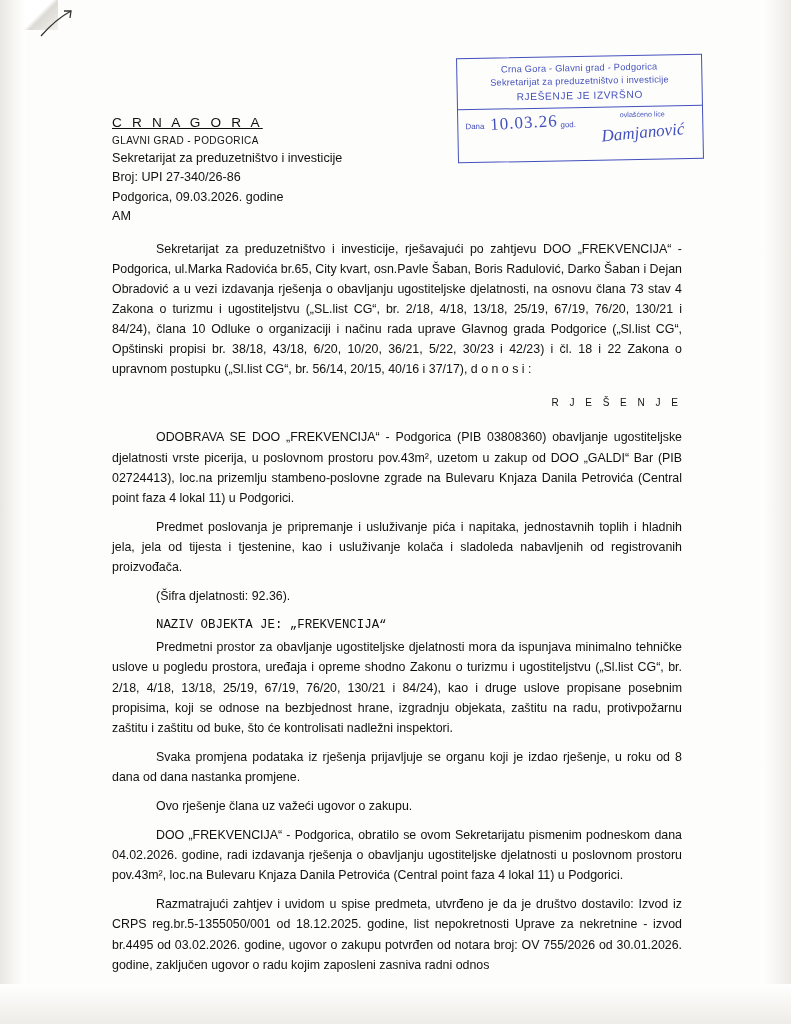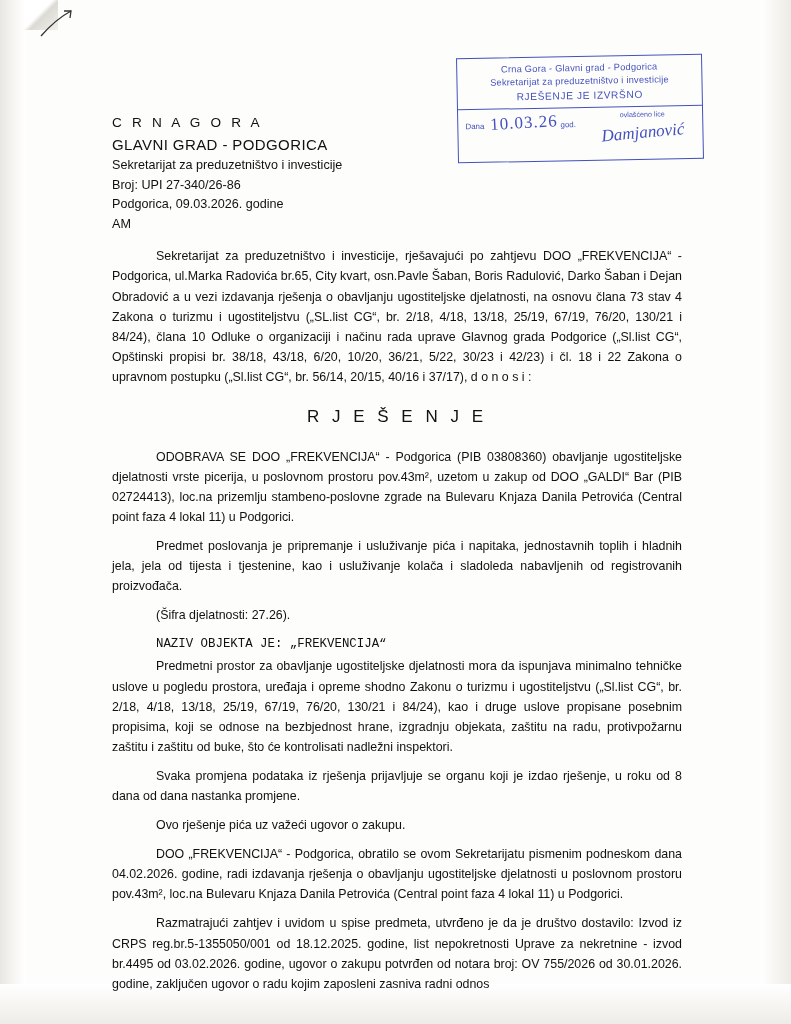--- a/index.html
+++ b/index.html
@@ -71,37 +71,39 @@
   .header-block {
     font-size: 12.6px;
     line-height: 1.55;
     text-align: left;
     margin-bottom: 12px;
   }
   .org-title {
     font-size: 13.6px;
     letter-spacing: 3.2px;
     font-weight: 400;
+    text-decoration: underline;
   }
   .org-sub {
-    font-size: 15px;
+    font-size: 10px;
     letter-spacing: 0.4px;
   }
   p.para {
     margin: 0 0 9px 0;
     text-indent: 44px;
   }
   .centered {
     text-align: center;
     margin: 16px 0 16px 0;
     text-indent: 0;
   }
   .spaced-title {
     letter-spacing: 4px;
-    font-size: 17px;
+    font-size: 10px;
+    text-align: right;
   }
   .block-name {
     text-indent: 44px;
     margin: 0 0 2px 0;
     font-family: Liberation Mono, monospace;
   }
 
   
   .stamp {
     position: absolute;
@@ -204,29 +206,29 @@
     </div>
 
     <p class="para">Sekretarijat za preduzetništvo i investicije, rješavajući po zahtjevu DOO „FREKVENCIJA“ - Podgorica, ul.Marka Radovića br.65, City kvart, osn.Pavle Šaban, Boris Radulović, Darko Šaban i Dejan Obradović a u vezi izdavanja rješenja o obavljanju ugostiteljske djelatnosti, na osnovu člana 73 stav 4 Zakona o turizmu i ugostiteljstvu („SL.list CG“, br. 2/18, 4/18, 13/18, 25/19, 67/19, 76/20, 130/21 i 84/24), člana 10 Odluke o organizaciji i načinu rada uprave Glavnog grada Podgorice („Sl.list CG“, Opštinski propisi br. 38/18, 43/18, 6/20, 10/20, 36/21, 5/22, 30/23 i 42/23) i čl. 18 i 22 Zakona o upravnom postupku („Sl.list CG“, br. 56/14, 20/15, 40/16 i 37/17),  d o n o s i :</p>
 
     <p class="centered spaced-title">R J E Š E N J E</p>
 
     <p class="para">ODOBRAVA SE DOO „FREKVENCIJA“ - Podgorica (PIB 03808360) obavljanje ugostiteljske djelatnosti vrste picerija, u poslovnom prostoru pov.43m², uzetom u zakup od DOO „GALDI“ Bar (PIB 02724413), loc.na prizemlju stambeno-poslovne zgrade na Bulevaru Knjaza Danila Petrovića (Central point faza 4 lokal 11) u Podgorici.</p>
 
     <p class="para">Predmet poslovanja je pripremanje i usluživanje pića i napitaka, jednostavnih toplih i hladnih jela, jela od tijesta i tjestenine, kao i usluživanje kolača i sladoleda nabavljenih od registrovanih proizvođača.</p>
 
-    <p class="para">(Šifra djelatnosti: 27.26).</p>
+    <p class="para">(Šifra djelatnosti: 92.36).</p>
 
     <p class="block-name">NAZIV OBJEKTA JE: „FREKVENCIJA“</p>
 
     <p class="para">Predmetni prostor za obavljanje ugostiteljske djelatnosti mora da ispunjava minimalno tehničke uslove u pogledu prostora, uređaja i opreme shodno Zakonu o turizmu i ugostiteljstvu („Sl.list CG“, br. 2/18, 4/18, 13/18, 25/19, 67/19, 76/20, 130/21 i 84/24), kao i druge uslove propisane posebnim propisima, koji se odnose na bezbjednost hrane, izgradnju objekata, zaštitu na radu, protivpožarnu zaštitu i zaštitu od buke, što će kontrolisati nadležni inspektori.</p>
 
     <p class="para">Svaka promjena podataka iz rješenja prijavljuje se organu koji je izdao rješenje, u roku od 8 dana od dana nastanka promjene.</p>
 
-    <p class="para">Ovo rješenje pića uz važeći ugovor o zakupu.</p>
+    <p class="para">Ovo rješenje člana uz važeći ugovor o zakupu.</p>
 
 
 
     <p class="para">DOO „FREKVENCIJA“ - Podgorica, obratilo se ovom Sekretarijatu pismenim podneskom dana 04.02.2026. godine, radi izdavanja rješenja o obavljanju ugostiteljske djelatnosti u poslovnom prostoru pov.43m², loc.na Bulevaru Knjaza Danila Petrovića (Central point faza 4 lokal 11) u Podgorici.</p>
 
     <p class="para">Razmatrajući zahtjev i uvidom u spise predmeta, utvrđeno je da je društvo dostavilo: Izvod iz CRPS reg.br.5-1355050/001 od 18.12.2025. godine, list nepokretnosti Uprave za nekretnine - izvod br.4495 od 03.02.2026. godine, ugovor o zakupu potvrđen od notara broj: OV 755/2026 od 30.01.2026. godine, zaključen ugovor o radu kojim zaposleni zasniva radni odnos</p>
 
   </div>
 </div>
 

